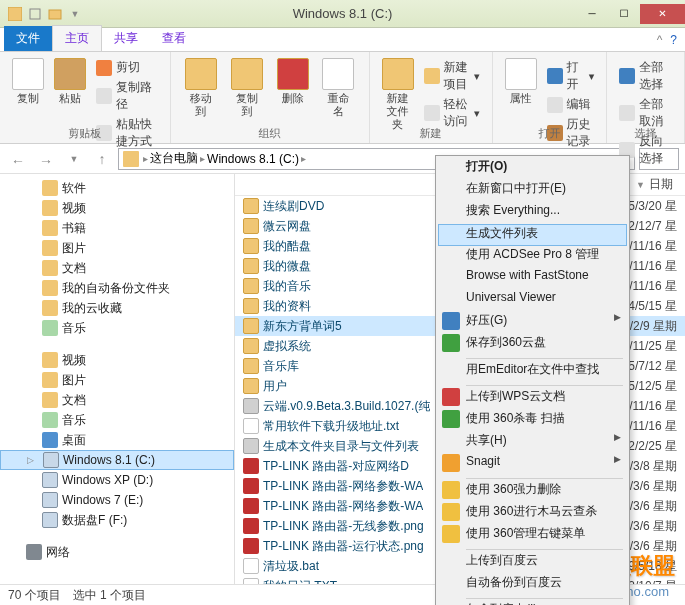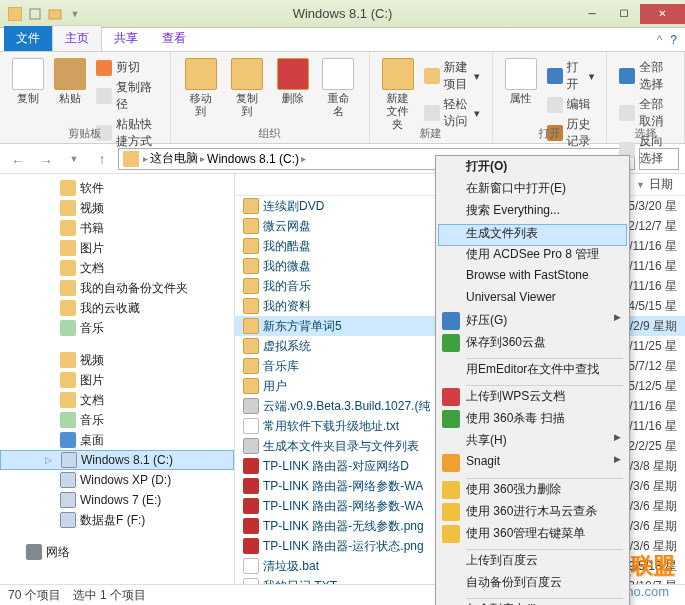--- a/index.html
+++ b/index.html
@@ -34,21 +34,21 @@
 .nav-btn { width: 24px; height: 24px; border-radius: 2px; display: flex; align-items: center; justify-content: center; color: #888; font-size: 14px; }
 .address-box { flex: 1; height: 22px; border: 1px solid #abadb3; display: flex; align-items: center; padding: 0 4px; gap: 4px; background: #fff; }
 .address-icon { width: 16px; height: 16px; background: #f0c674; border-radius: 1px; }
 .breadcrumb { display: flex; align-items: center; gap: 2px; font-size: 12px; }
 .breadcrumb-sep { color: #888; font-size: 10px; }
 .search-box { width: 40px; height: 22px; border: 1px solid #abadb3; background: #fff; padding: 0 4px; display: flex; align-items: center; }
 
 .main { display: flex; height: 410px; }
 .tree { width: 235px; border-right: 1px solid #e0e0e0; overflow-y: auto; padding: 4px 0; }
 .tree-item { display: flex; align-items: center; padding: 2px 4px 2px 24px; height: 20px; gap: 4px; cursor: pointer; }
-.tree-item.indent1 { padding-left: 58px; }
+.tree-item.indent1 { padding-left: 40px; }
 .tree-item.selected { background: #cde8ff; border: 1px solid #7ab7e8; }
 .tree-chevron { width: 12px; color: #888; font-size: 9px; margin-left: -14px; }
 .tree-icon { width: 16px; height: 16px; border-radius: 2px; flex-shrink: 0; }
 .tree-icon.folder { background: #f0c674; }
 .tree-icon.drive { background: #c8d8e8; border: 1px solid #8090a0; }
 .tree-icon.music { background: #a8d8a8; }
 .tree-icon.desktop { background: #5090d0; }
 .tree-icon.network { background: #808890; }
 .tree-label { font-size: 12px; color: #222; white-space: nowrap; }
 .tree-spacer { height: 12px; }

